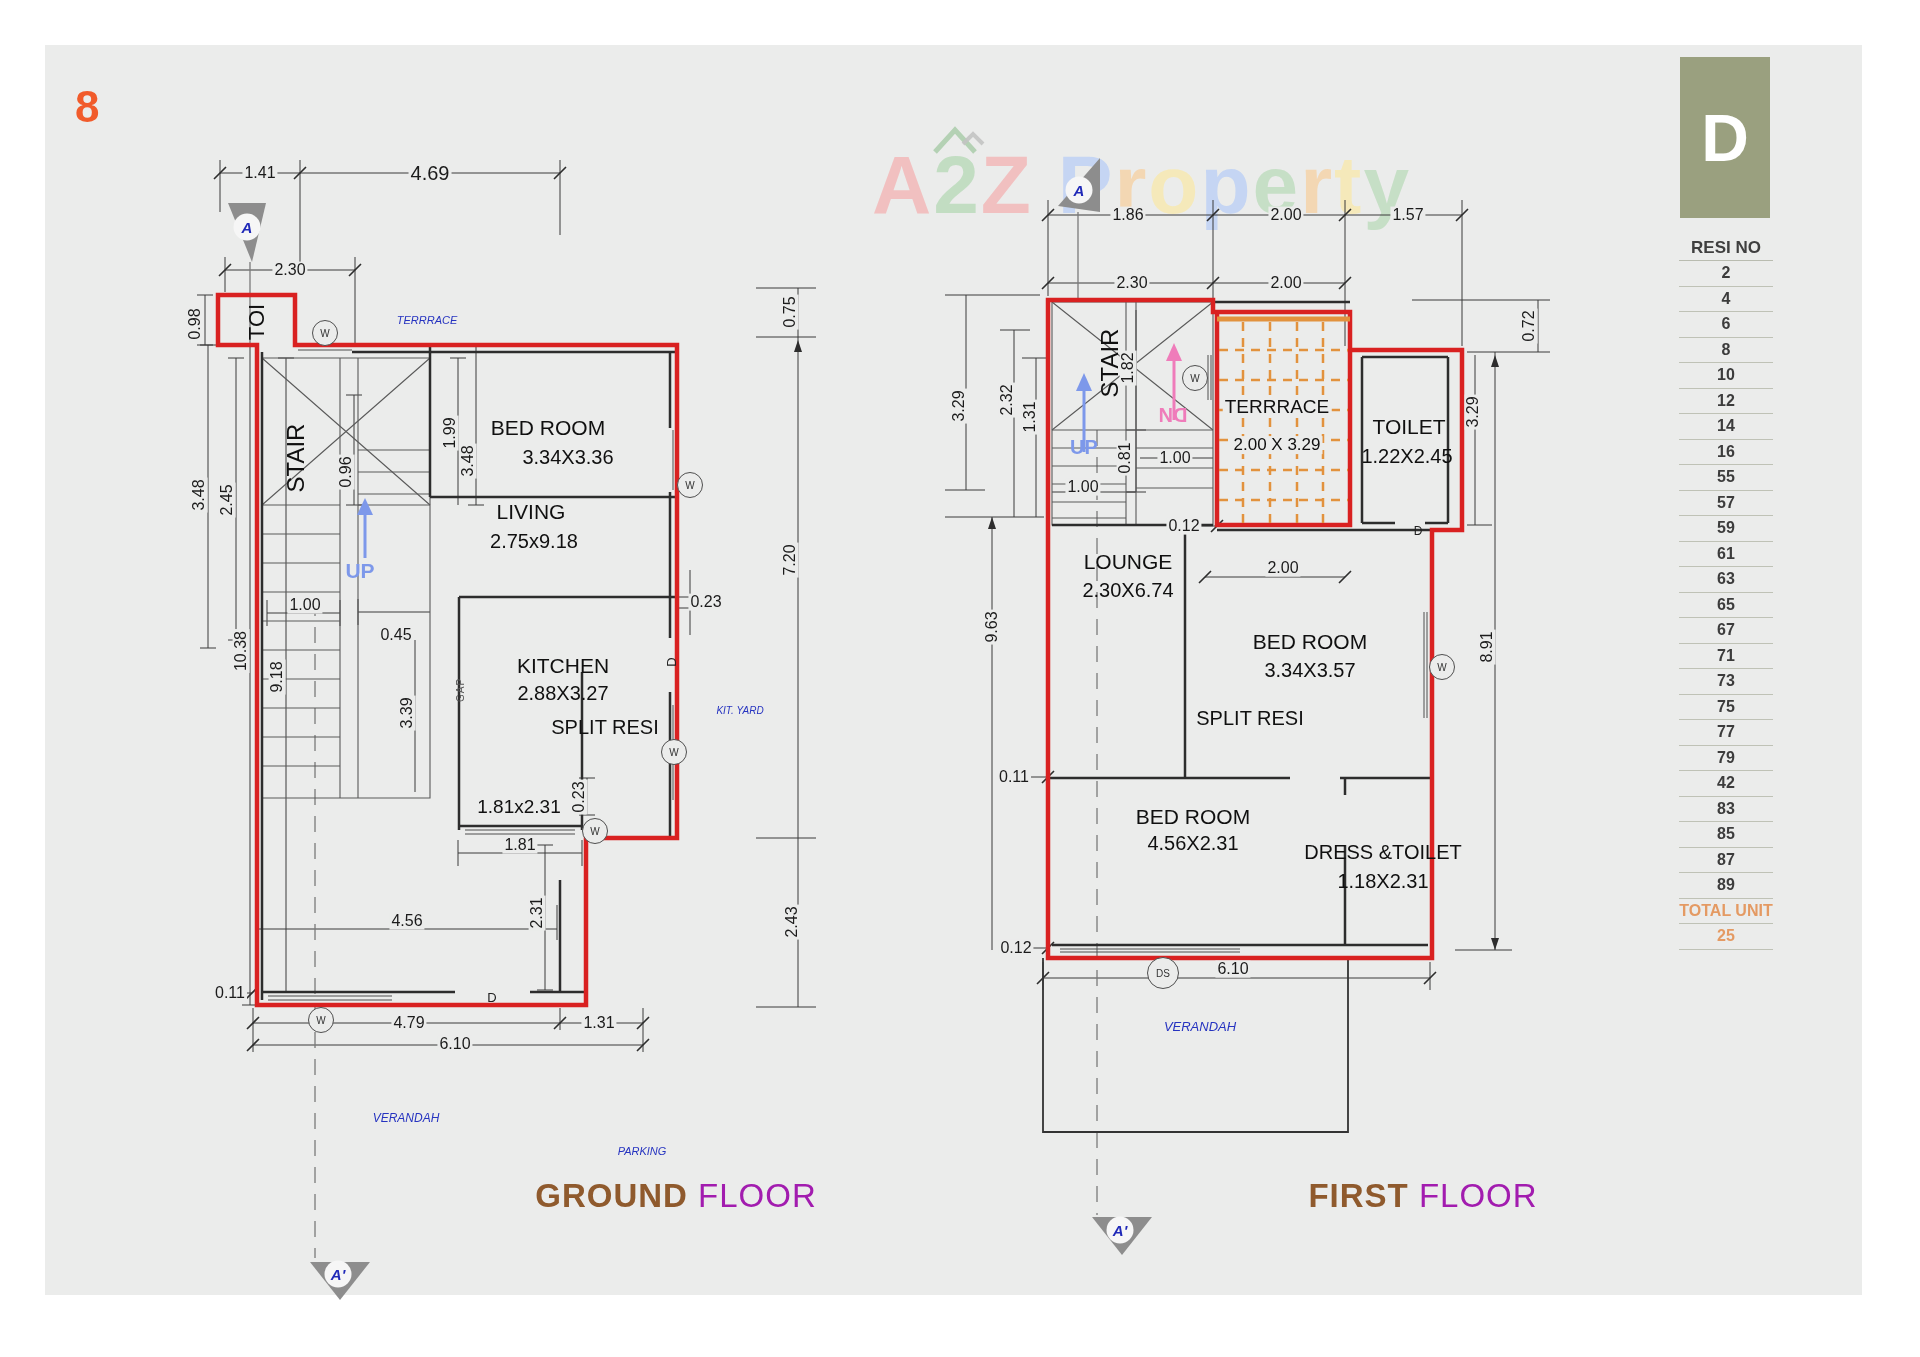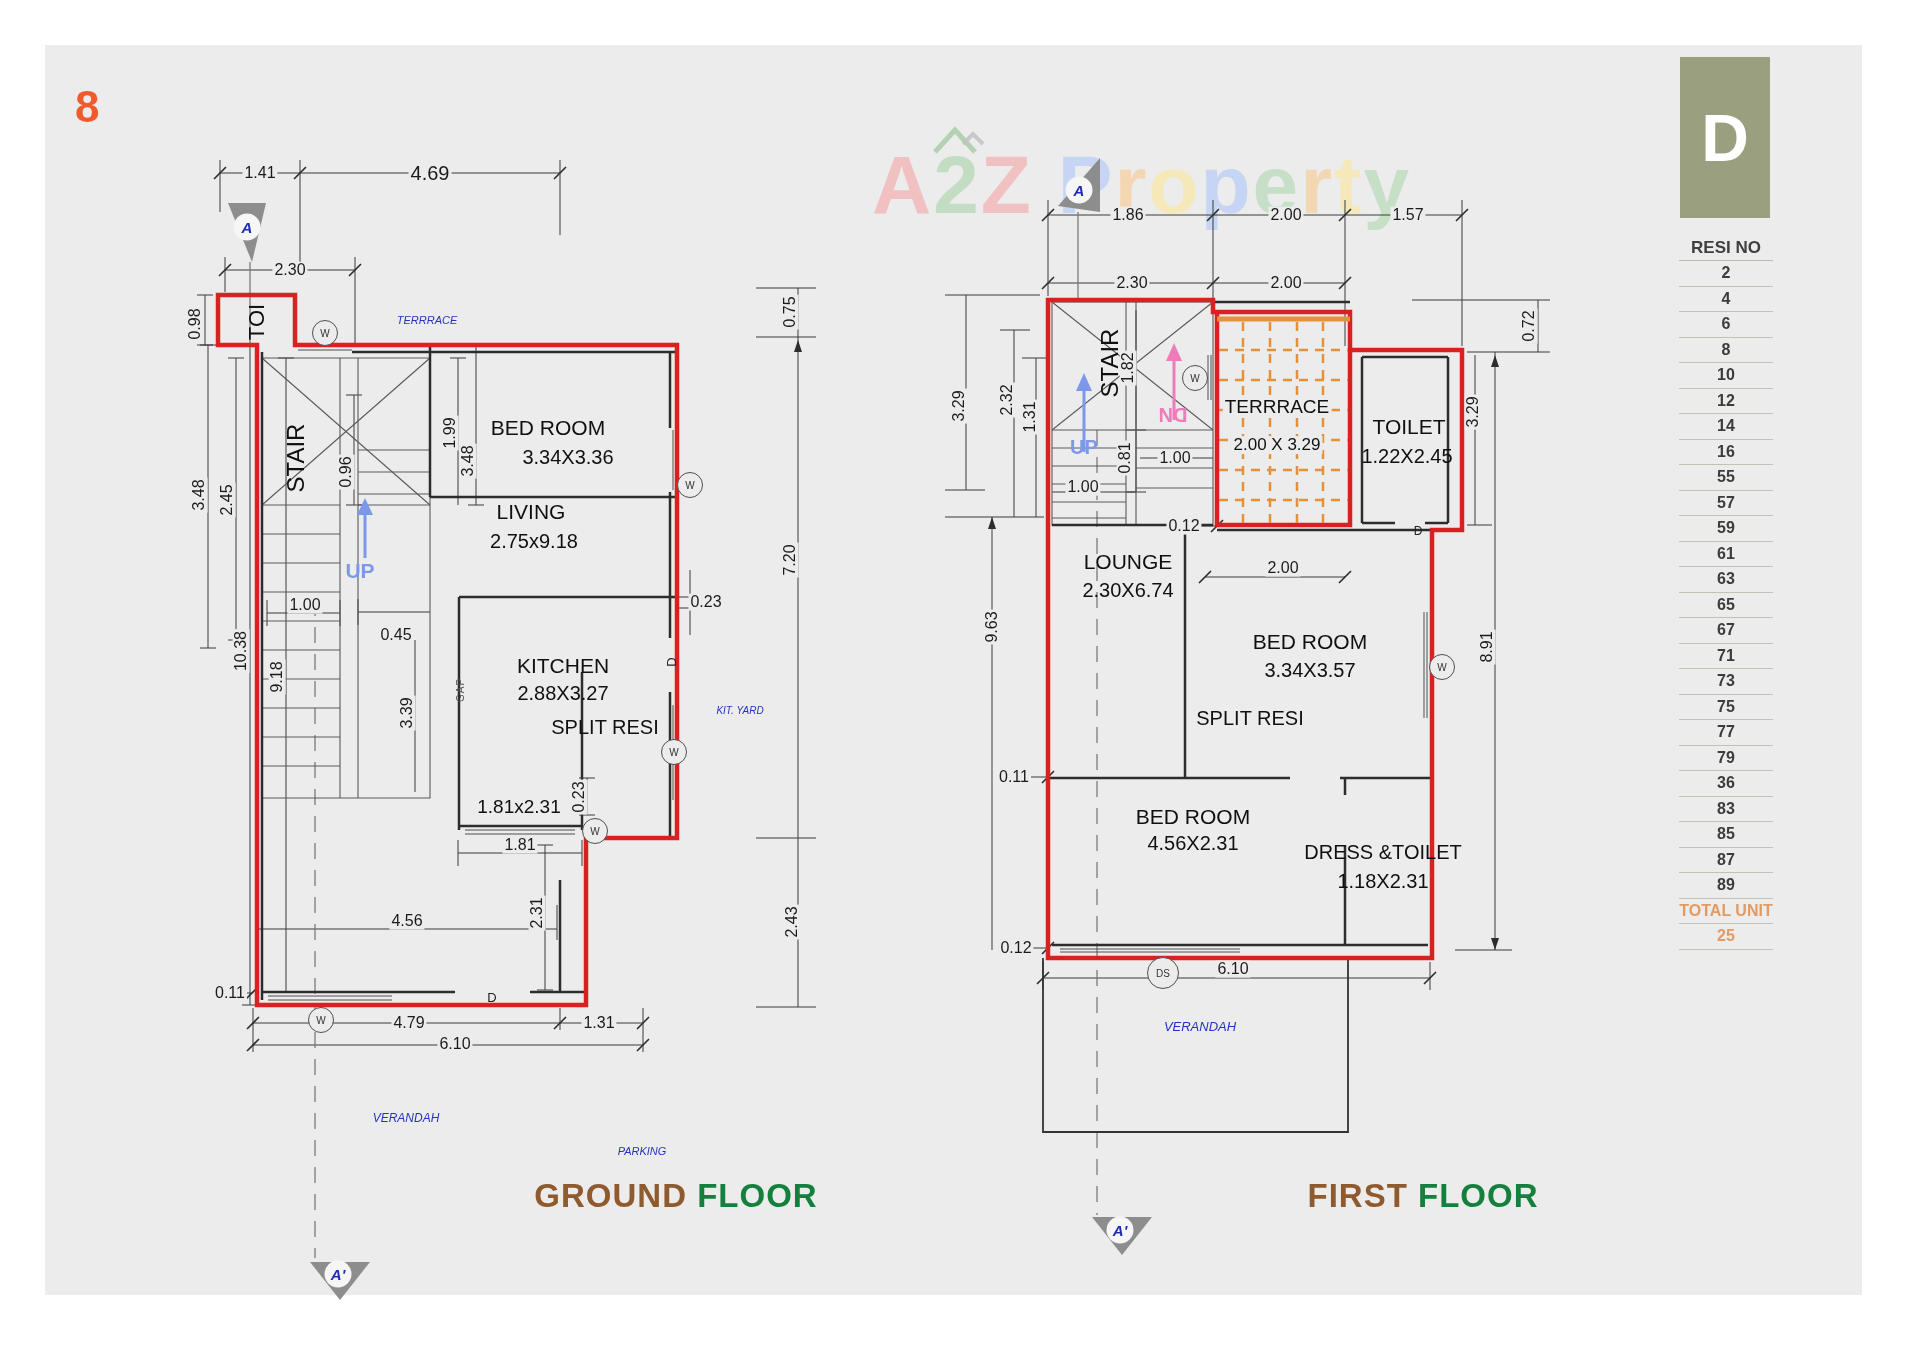--- a/index.html
+++ b/index.html
@@ -36,21 +36,21 @@
   
   .dbox{position:absolute;left:1680px;top:57px;width:90px;height:161px;background:#9aa07f;z-index:15;
         display:flex;align-items:center;justify-content:center;color:#fff;font-size:66px;font-weight:800;}
   .side-list{position:absolute;left:1679px;top:236px;width:94px;z-index:15;text-align:center;}
   .plot-header{font-size:17px;font-weight:700;color:#3f3f3f;height:24px;line-height:24px;border-bottom:1px solid #b9bcb0;}
   .prow{font-size:16px;font-weight:700;color:#3c3c3c;height:24.5px;line-height:24.5px;border-bottom:1px solid #bfc2b6;}
   .prow.orange{color:#e49a63;}
   
   .floor-title{position:absolute;transform:translate(-50%,-50%);z-index:25;font-size:33px;letter-spacing:1px;white-space:nowrap;}
   .floor-title .tb{font-weight:800;color:#8f5a2d;}
-  .floor-title .tl{font-weight:700;color:#15803d;text-align:right;}
+  .floor-title .tl{font-weight:400;color:#a21caf;text-align:right;}
 </style>
 </head>
 <body>
 
 <div class="stage">
   <div class="page"></div>
 
   <div class="sheet-num">8</div>
 
   <div class="brand">
@@ -332,21 +332,21 @@
         <div class="prow">59</div>
         <div class="prow">61</div>
         <div class="prow">63</div>
         <div class="prow">65</div>
         <div class="prow">67</div>
         <div class="prow">71</div>
         <div class="prow">73</div>
         <div class="prow">75</div>
         <div class="prow">77</div>
         <div class="prow">79</div>
-        <div class="prow">36</div>
+        <div class="prow">42</div>
         <div class="prow">83</div>
         <div class="prow">85</div>
         <div class="prow">87</div>
         <div class="prow">89</div>
       </div>
     <div class="prow orange">TOTAL UNIT</div>
     <div class="prow orange">25</div>
   </div>
 
   <div class="floor-title" style="left:676px;top:1196px;">

